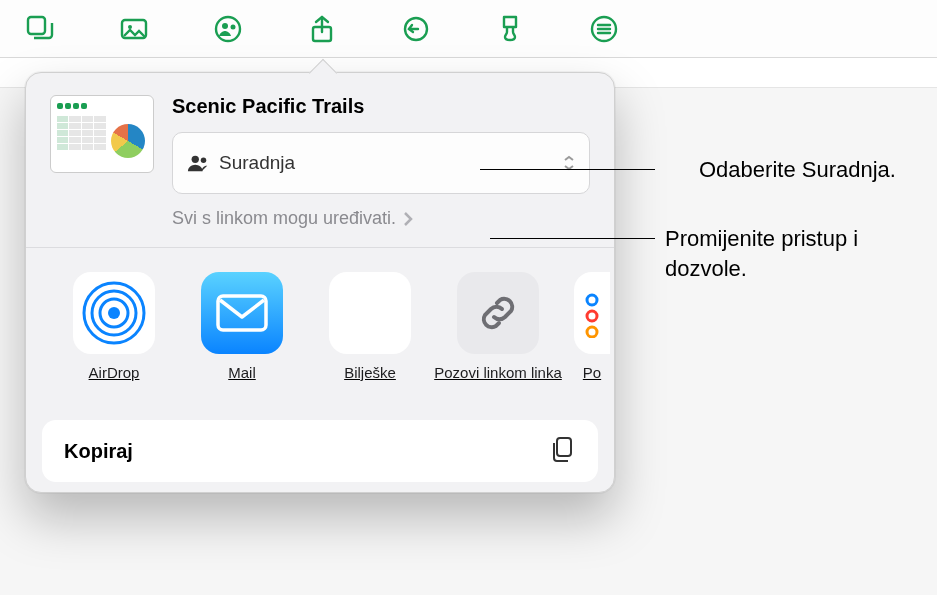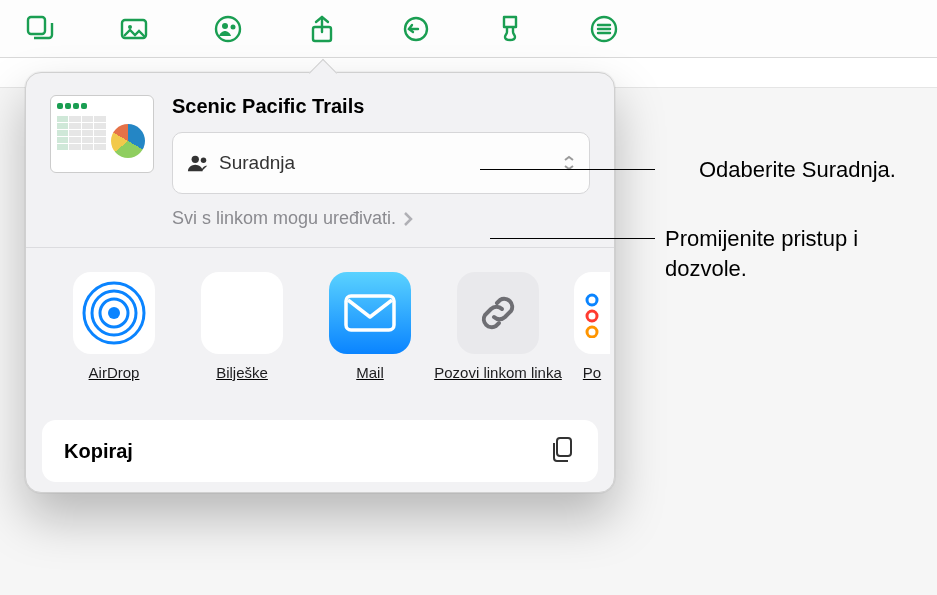--- a/index.html
+++ b/index.html
@@ -180,34 +180,34 @@
         <svg width="64" height="64" viewBox="0 0 64 64" fill="none" stroke="#0a84ff" stroke-width="3">
             <circle cx="32" cy="32" r="6" fill="#0a84ff" stroke="none"></circle>
             <circle cx="32" cy="32" r="14"></circle>
             <circle cx="32" cy="32" r="22"></circle>
             <circle cx="32" cy="32" r="30"></circle>
           </svg>
       </div>
       <div class="applabel">AirDrop</div>
     </div>
     <div class="app">
-      <div class="iconbox notes">
-        <div class="ntop"></div>
-          <div class="nbody"></div>
-      </div>
-      <div class="applabel">Bilješke</div>
-    </div>
-    <div class="app">
       <div class="iconbox mail">
         <svg width="54" height="40" viewBox="0 0 54 40" fill="none" stroke="#fff" stroke-width="3.5" stroke-linejoin="round">
             <rect x="3" y="3" width="48" height="34" rx="5"></rect>
             <path d="M5 7l22 17L49 7"></path>
           </svg>
       </div>
       <div class="applabel">Mail</div>
+    </div>
+    <div class="app">
+      <div class="iconbox notes">
+        <div class="ntop"></div>
+          <div class="nbody"></div>
+      </div>
+      <div class="applabel">Bilješke</div>
     </div>
     <div class="app">
       <div class="iconbox invite">
         <svg width="48" height="48" viewBox="0 0 48 48" fill="none" stroke="#6e6e73" stroke-width="4" stroke-linecap="round">
             <path d="M20 28a8 8 0 0 0 11 0l6-6a8 8 0 0 0-11-11l-3 3"></path>
             <path d="M28 20a8 8 0 0 0-11 0l-6 6a8 8 0 0 0 11 11l3-3"></path>
           </svg>
       </div>
       <div class="applabel">Pozovi linkom linka</div>
     </div>

